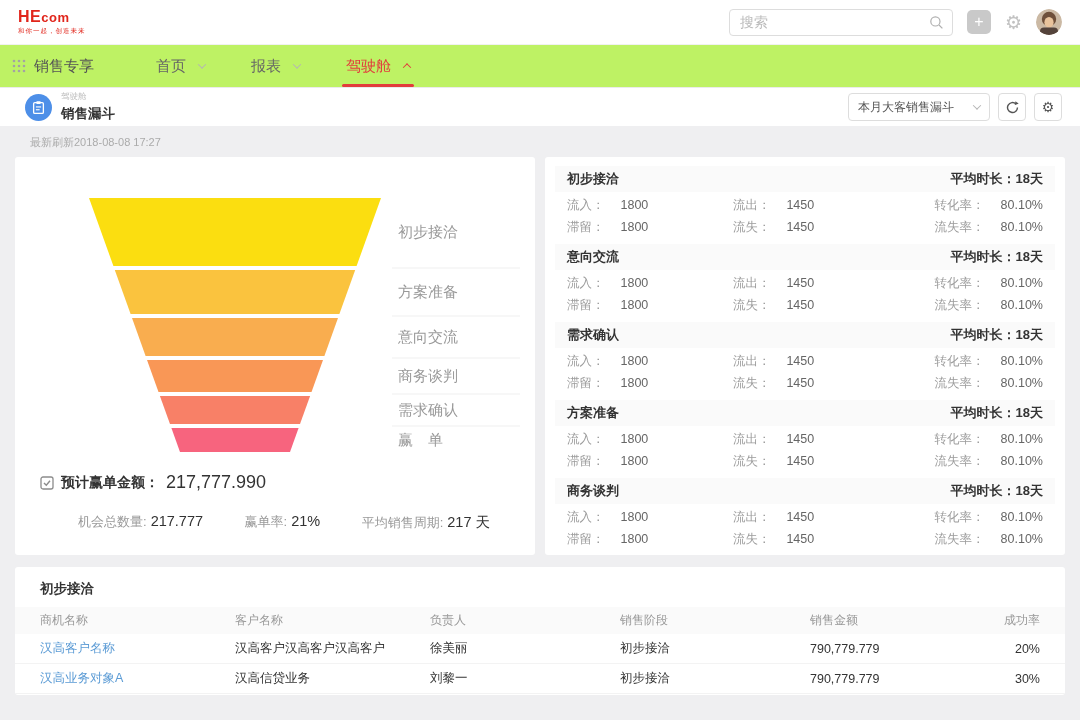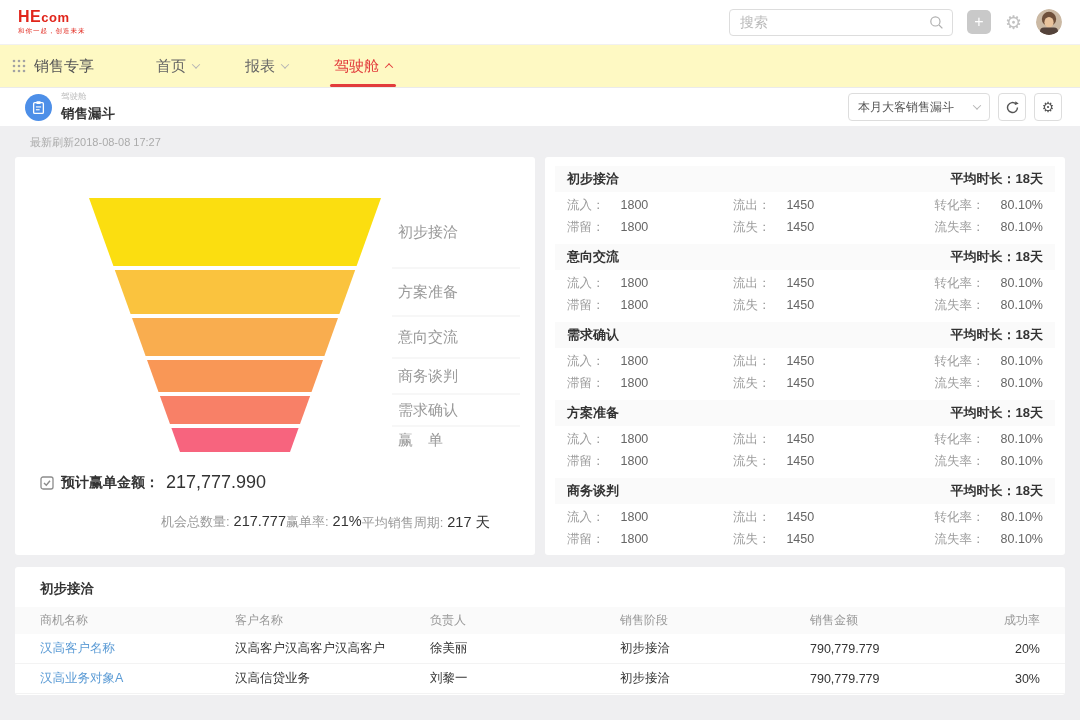--- a/index.html
+++ b/index.html
@@ -18,26 +18,26 @@
     display:flex; align-items:center; padding:0 8px 0 10px; background:#fff; }
   .searchbox input { border:none; outline:none; flex:1; font-size:14px; color:#333;
     font-family:inherit; background:transparent; }
   .searchbox input::placeholder { color:#BBB; }
   .add-btn { width:24px; height:24px; border:none; border-radius:5px; background:#CICIC1;
     background:#C9C9C9; color:#fff; font-size:16px; line-height:22px; cursor:pointer; }
   .gear-top { color:#C2C2C2; font-size:19px; line-height:1; cursor:pointer; }
   .avatar { width:26px; height:26px; border-radius:50%; overflow:hidden; display:block; }
 
   
-  .navbar { height:43px; background:#fef9c3; border-bottom:1px solid #EBEBEB;
+  .navbar { height:43px; background:#bef264; border-bottom:1px solid #EBEBEB;
     display:flex; align-items:stretch; padding:0 12px; }
   .app-switch { display:flex; align-items:center; gap:8px; font-size:15px; color:#555;
     margin-right:58px; cursor:pointer; }
   .nav-items { display:flex; align-items:stretch; gap:38px; }
-  .nav-item { display:flex; align-items:center; gap:7px; font-size:15px; color:#666;
+  .nav-item { display:flex; align-items:center; gap:13px; font-size:15px; color:#666;
     position:relative; cursor:pointer; padding:0 4px; }
   .nav-item.active { color:#E23C3C; }
   .nav-item.active::after { content:""; position:absolute; left:0; right:0; bottom:0;
     height:3px; background:#E23C3C; border-radius:2px; }
   .chev { display:inline-block; width:6px; height:6px; border-right:1.5px solid #B5B5B5;
     border-bottom:1.5px solid #B5B5B5; }
   .chev.down { transform:rotate(45deg) translate(-1px,-1px); }
   .chev.up { transform:rotate(-135deg) translate(-1px,-1px); }
   .chev.red { border-color:#E23C3C; }
 
@@ -60,21 +60,21 @@
   .timestamp { font-size:11px; color:#ABABAB; margin:9px 0 7px 30px; }
   .cards-row { display:flex; gap:10px; padding:0 15px; }
   .card { background:#fff; border-radius:3px; }
   .funnel-card { width:520px; height:398px; padding:15px; }
   .stage-card { width:520px; height:398px; padding-top:9px; overflow:hidden; }
   .funnel-label { font-size:15px; fill:#999; font-family:"Liberation Sans","DejaVu Sans",sans-serif; }
 
   .summary-line { display:flex; align-items:center; gap:7px; margin:4px 0 0 10px; }
   .summary-label { font-size:14px; font-weight:bold; color:#333; }
   .summary-value { font-size:18px; color:#333; }
-  .stats-row { display:flex; justify-content:flex-end; margin:20px 30px 0 48px; }
+  .stats-row { display:flex; justify-content:space-between; margin:20px 30px 0 48px; }
   .stat { font-size:13px; }
   .stat-label { color:#999; }
   .stat-value { color:#333; font-size:14.5px; margin-left:4px; }
 
   
   .stage-section { margin:0 10px 4px; }
   .stage-header { display:flex; justify-content:space-between; align-items:center;
     height:26px; background:#FAFAFA; padding:0 12px; font-size:13px; font-weight:bold; color:#333; }
   .stage-rows { padding:2px 12px; }
   .stage-row { display:grid; grid-template-columns:1.15fr 1.15fr 1fr; height:22px;

